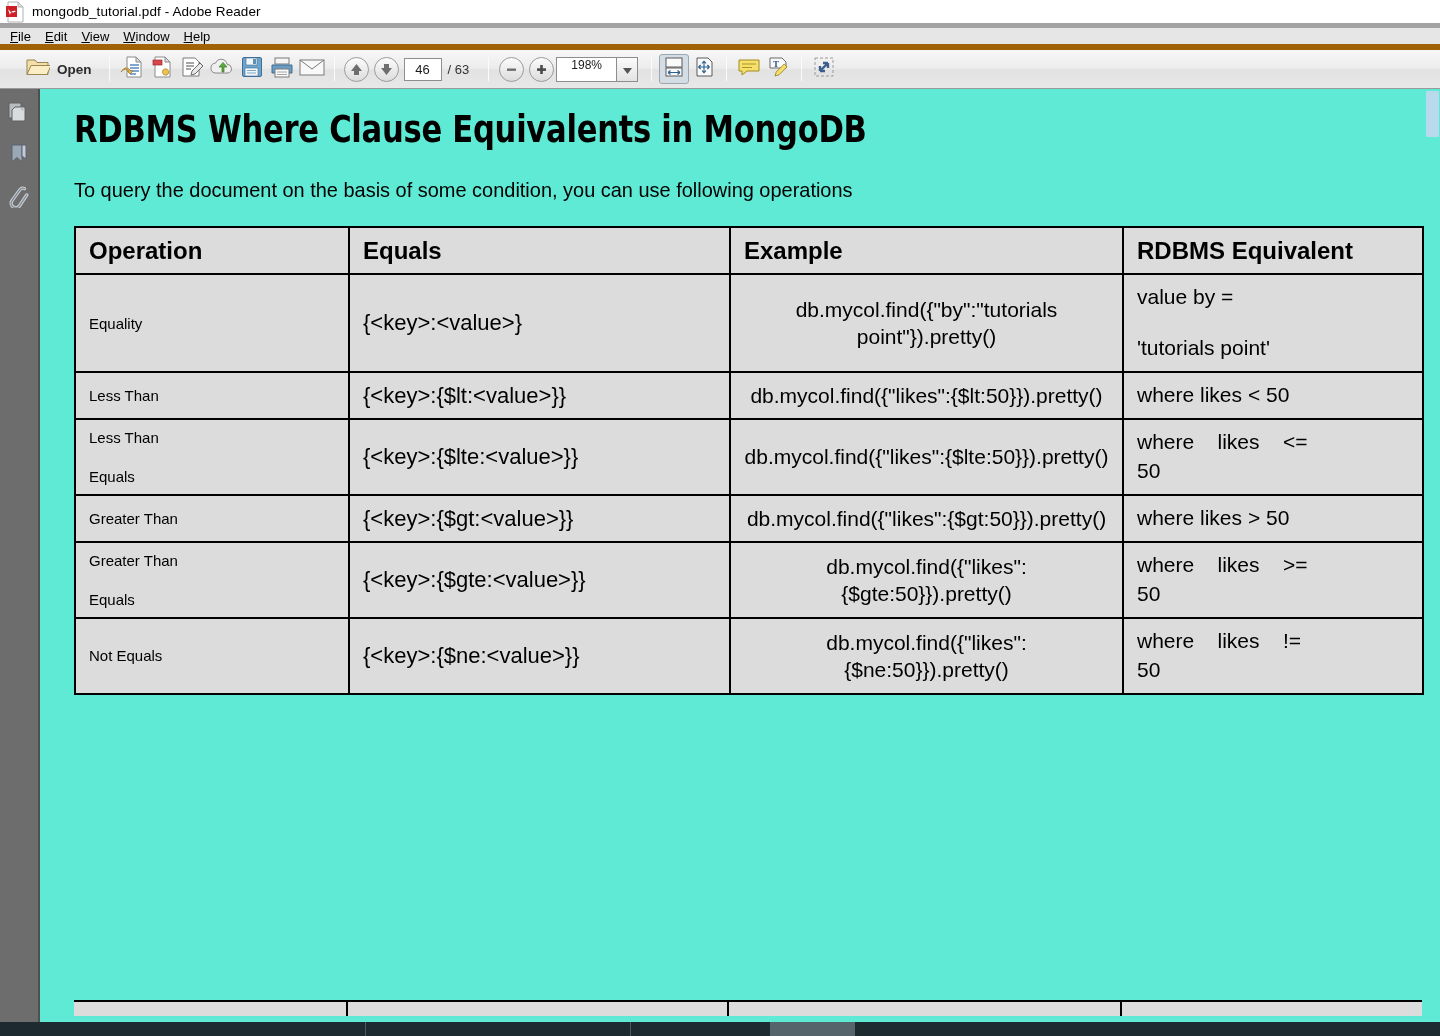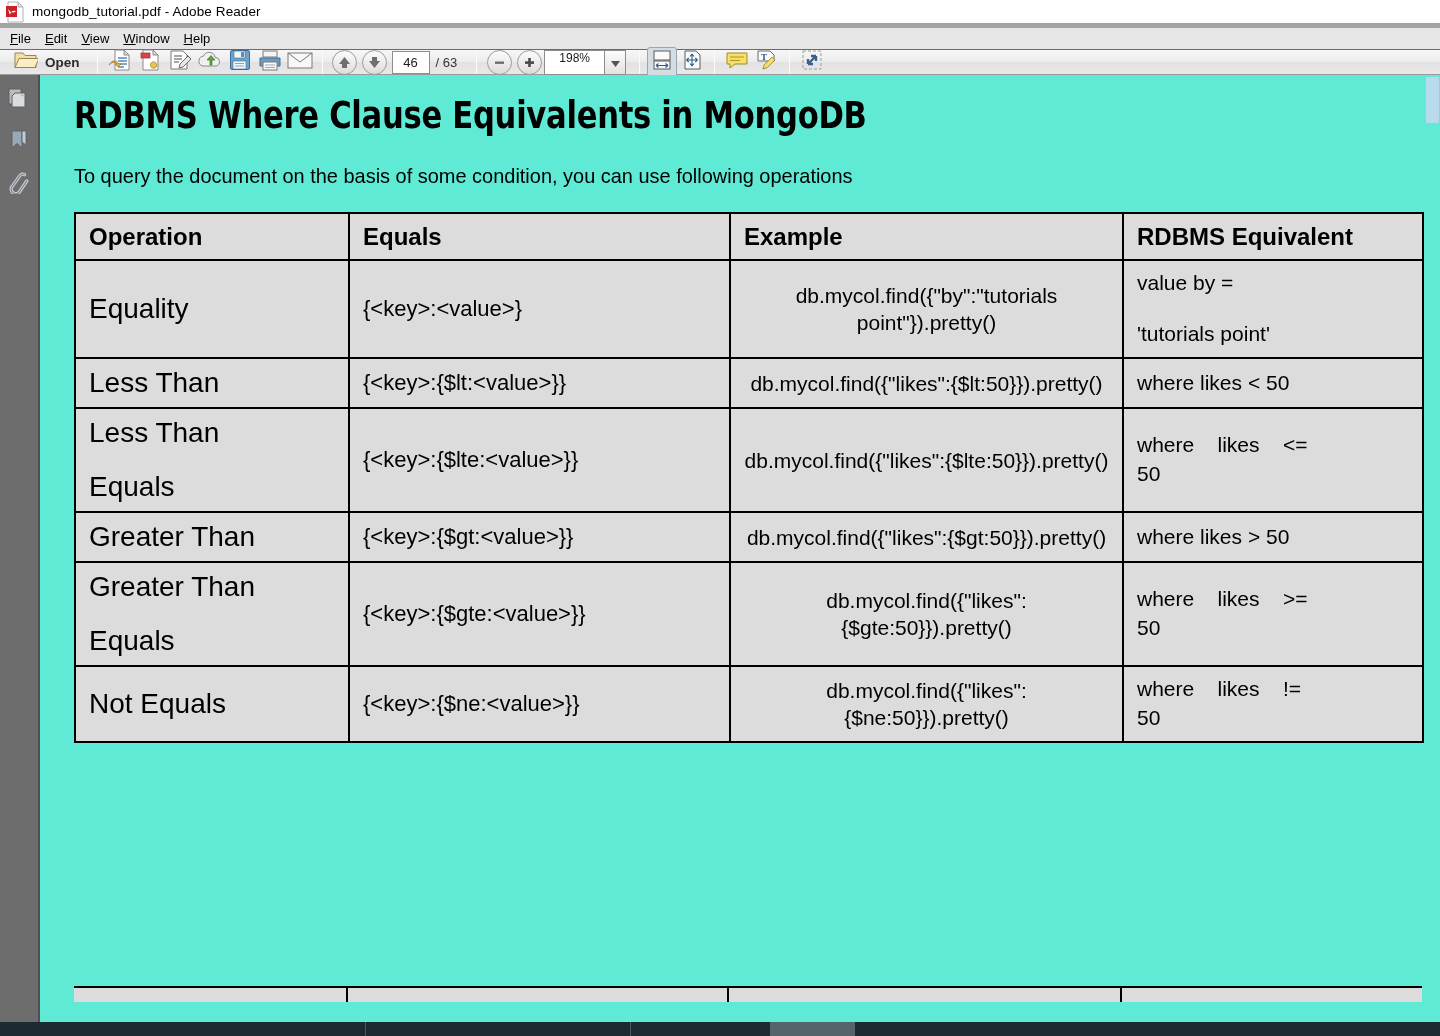--- a/index.html
+++ b/index.html
@@ -26,38 +26,38 @@
     letter-spacing: 0.1px;
   }
 
   
   .menubar {
     height: 22px;
     background: #e6e6e6;
     display: flex;
     align-items: center;
     padding-left: 7px;
-    border-bottom: 1px solid #a16207;
+    border-bottom: 6px solid #a16207;
   }
   .menu-item {
     font-size: 13px;
     color: #000;
     padding: 1px 11px 1px 3px;
     cursor: default;
   }
   .menu-item u { text-decoration: underline; }
 
   
   .toolbar {
-    height: 25px;
+    height: 39px;
     background: linear-gradient(to bottom, #f7f7f7 0%, #ececec 48%, #e2e2e2 52%, #e8e8e8 100%);
     border-bottom: 1px solid #9a9a9a;
     display: flex;
     align-items: center;
-    padding: 0 9px;
+    padding: 0 21px;
     gap: 0px;
   }
   .tb-btn {
     height: 30px; min-width: 30px;
     display: flex; align-items: center; justify-content: center;
     border: 1px solid transparent; border-radius: 3px;
     cursor: default;
     flex: 0 0 auto;
   }
   .tb-btn.pressed { border-color: #9aa7b0; background: #d4dde4; }
@@ -165,21 +165,21 @@
     font-family: "Liberation Sans", sans-serif;
   }
   th.hcell {
     font-size: 24px;
     font-weight: bold;
     text-align: left;
     vertical-align: top;
     padding-top: 10px;
     line-height: 1.22;
   }
-  td.c-op { font-size: 28px; margin-left: 28px; }
+  td.c-op { font-size: 15px; margin-left: 28px; }
   td.c-syn { font-size: 22px; }
   td.c-ex { font-size: 21px; text-align: center; line-height: 1.3; }
   td.c-rdbms { font-size: 21px; line-height: 1.38; }
   td.c-rdbms.justified { text-align: justify; }
   td.c-rdbms.justified > span { display: block; }
   .two-line-gap { display:block; height: 22px; }
 
   .col1 { width: 274px; }
   .col2 { width: 381px; }
   .col3 { width: 393px; }

